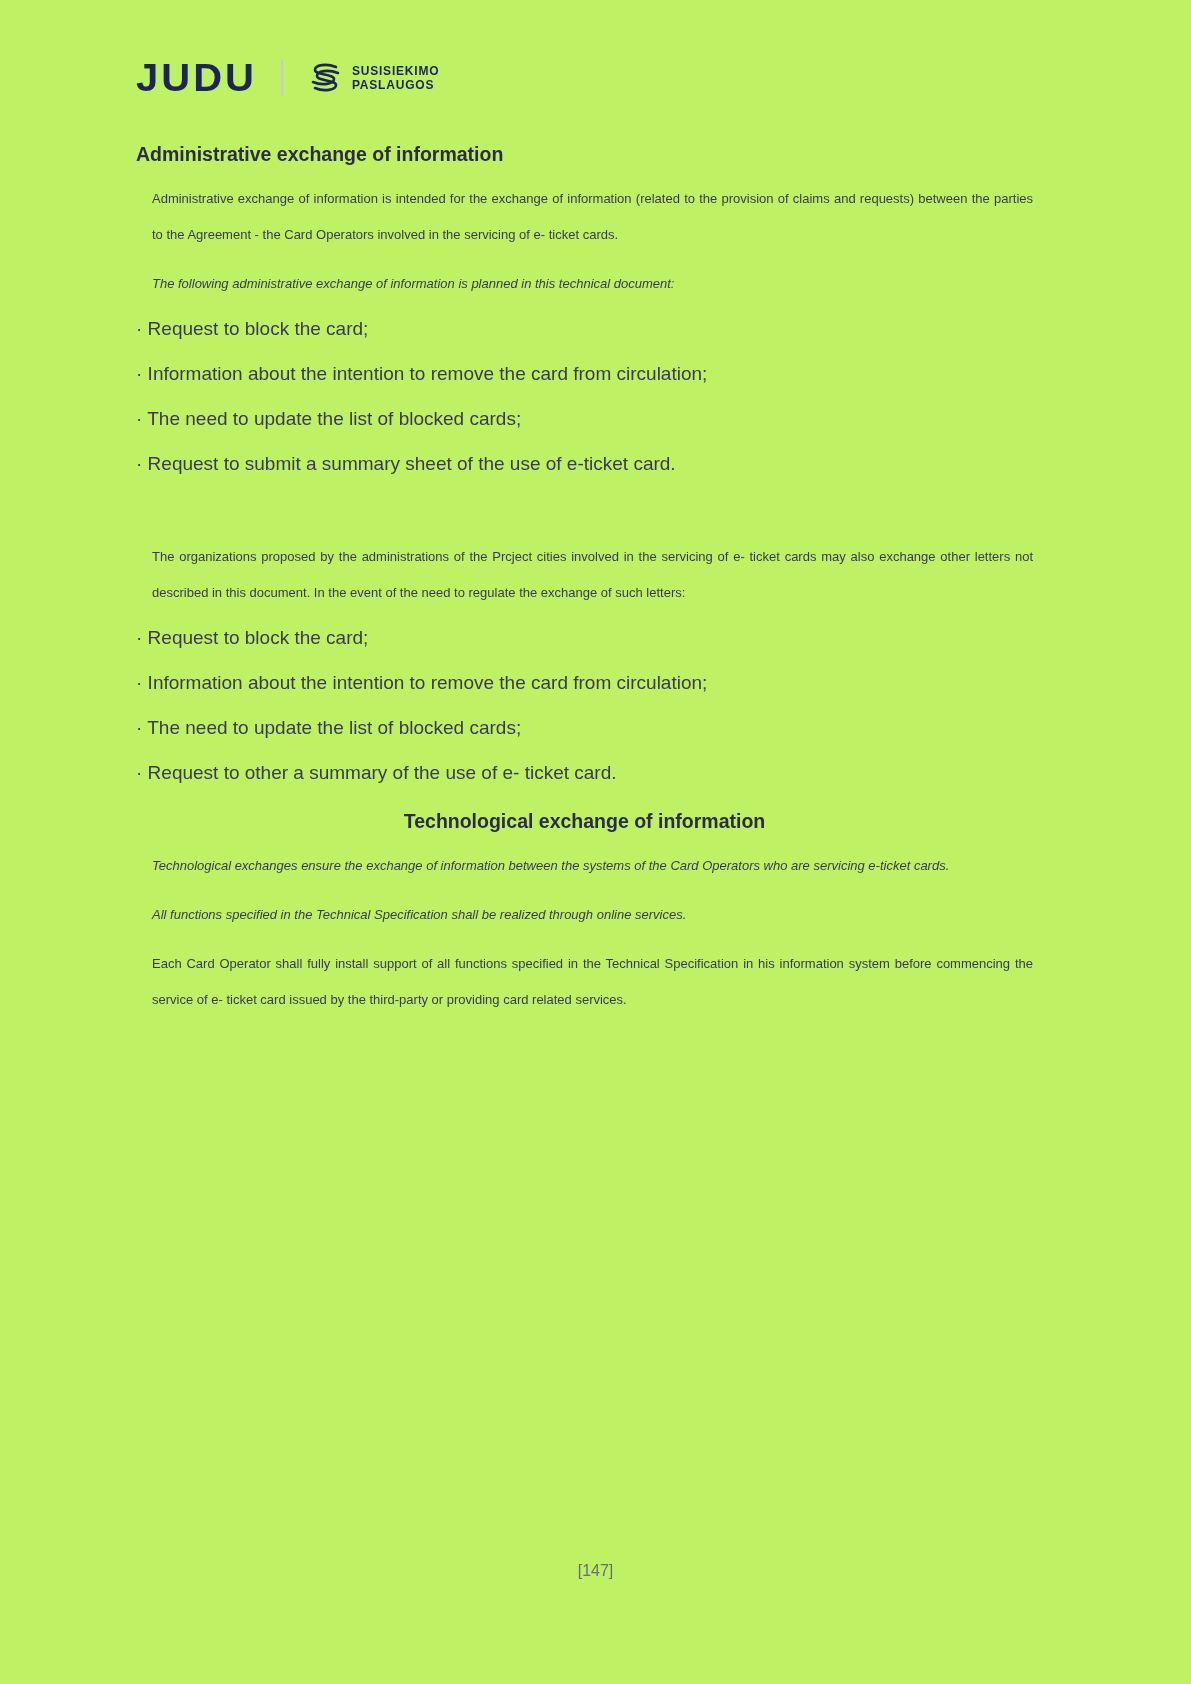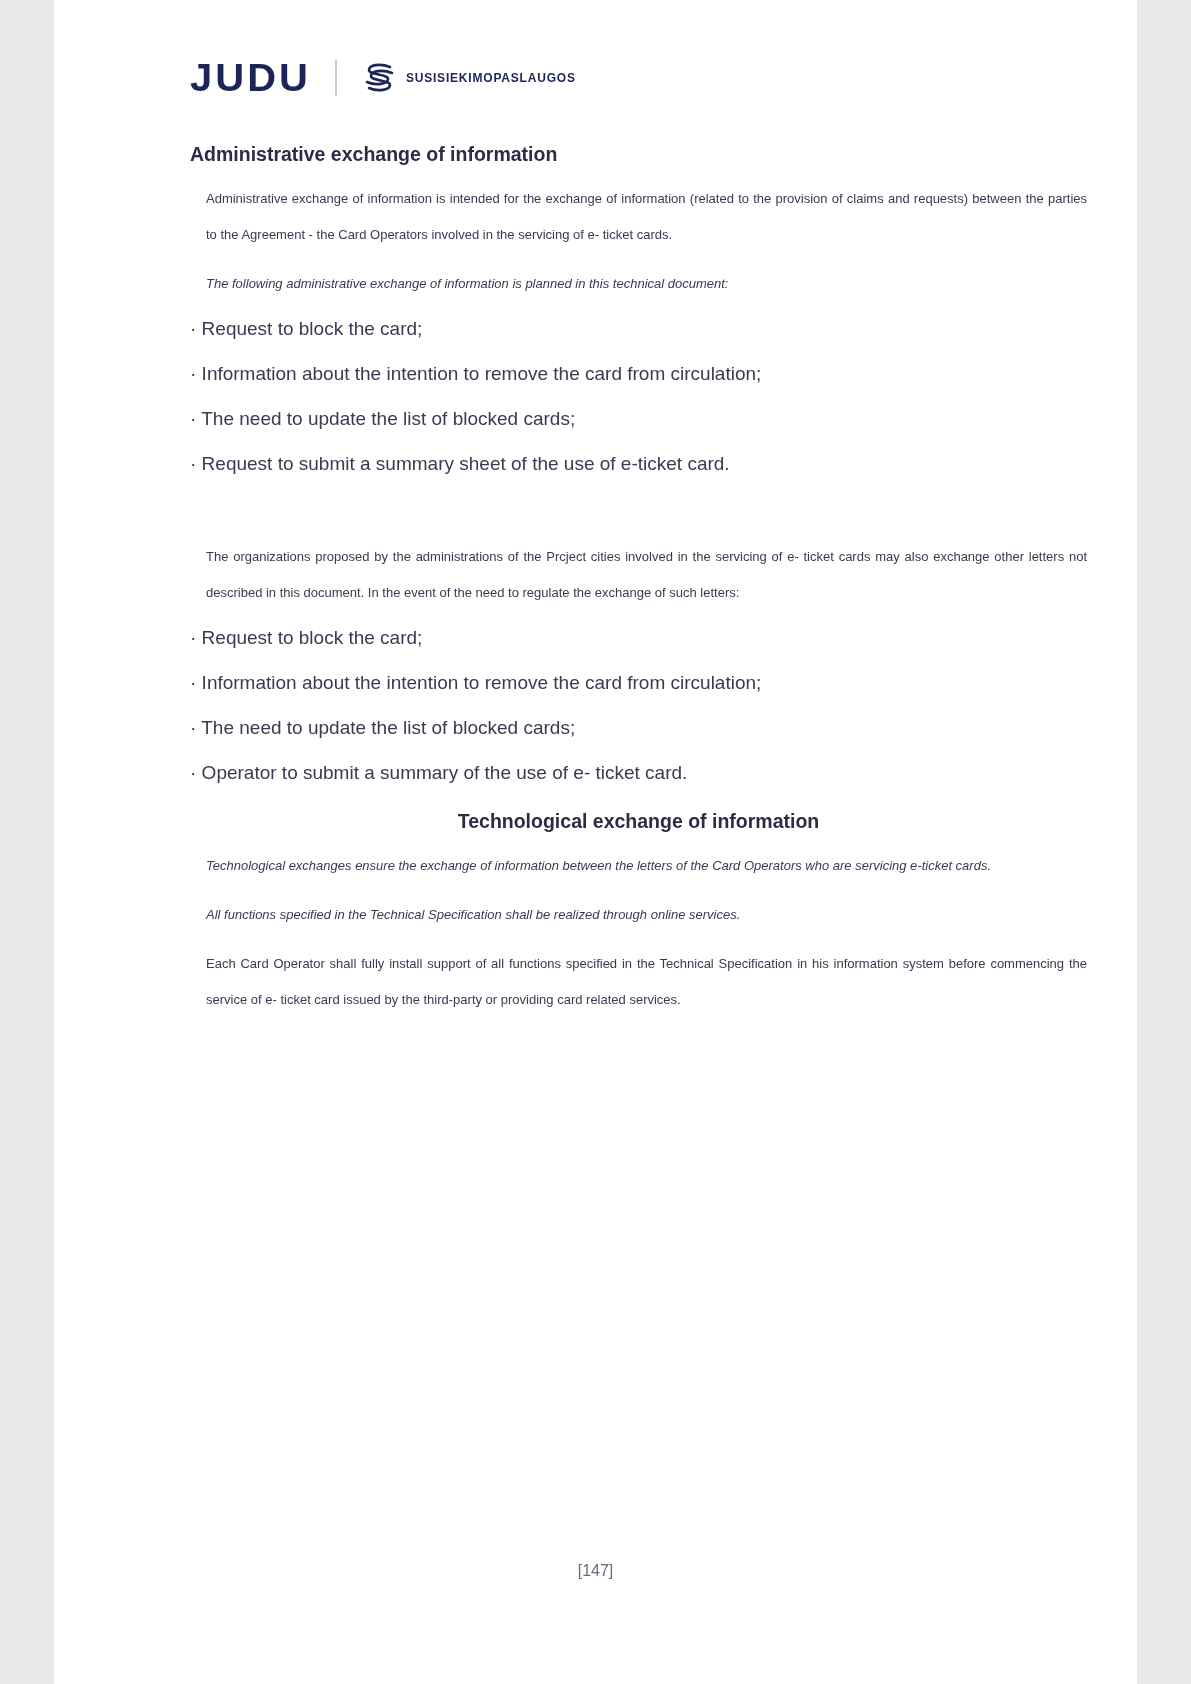--- a/index.html
+++ b/index.html
@@ -1,22 +1,22 @@
 <!DOCTYPE html>
 <html><head>
 <meta charset="utf-8">
 <style>
   * { box-sizing: border-box; }
   html, body { margin: 0; padding: 0; background: #e8e8e8; }
   .page {
     position: relative;
-    width: 1083px;
+    width: 1191px;
     height: 1684px;
     margin: 0 auto;
-    background: #ffffff;
+    background: #bef264;
     font-family: "Liberation Sans", sans-serif;
     color: #3a3a52;
     overflow: hidden;
   }
 
   
   .logo-row {
     position: absolute;
     top: 58px;
     left: 136px;
@@ -34,21 +34,21 @@
   }
   .logo-divider {
     width: 2px;
     height: 36px;
     background: #c7cbd6;
   }
   .sp-logo { display: flex; align-items: center; gap: 9px; }
   .sp-icon svg { display: block; }
   .sp-text {
     display: flex;
-    flex-direction: row;
+    flex-direction: column;
     font-size: 12px;
     font-weight: 700;
     letter-spacing: 0.8px;
     color: #1d2556;
     line-height: 1.2;
   }
 
   
   .content {
     position: absolute;
@@ -126,25 +126,25 @@
     <p class="bullet">· The need to update the list of blocked cards;</p>
     <p class="bullet">· Request to submit a summary sheet of the use of e-ticket card.</p>
 
     <div class="block-gap"></div>
 
     <p class="para">The organizations proposed by the administrations of the Prcject cities involved in the servicing of e- ticket cards may also exchange other letters not described in this document. In the event of the need to regulate the exchange of such letters:</p>
 
     <p class="bullet">· Request to block the card;</p>
     <p class="bullet">· Information about the intention to remove the card from circulation;</p>
     <p class="bullet">· The need to update the list of blocked cards;</p>
-    <p class="bullet">· Operator to submit a summary of the use of e- ticket card.</p>
+    <p class="bullet">· Request to other a summary of the use of e- ticket card.</p>
 
     <h2 class="heading spaced-top">Technological exchange of information</h2>
 
-    <p class="para left">Technological exchanges ensure the exchange of information between the letters of the Card Operators who are servicing e-ticket cards.</p>
+    <p class="para left">Technological exchanges ensure the exchange of information between the systems of the Card Operators who are servicing e-ticket cards.</p>
     <p class="para left">All functions specified in the Technical Specification shall be realized through online services.</p>
     <p class="para">Each Card Operator shall fully install support of all functions specified in the Technical Specification in his information system before commencing the service of e- ticket card issued by the third-party or providing card related services.</p>
 
   </main>
 
   <footer class="footer">
     <span>[147]</span>
   </footer>
 
 </div>

